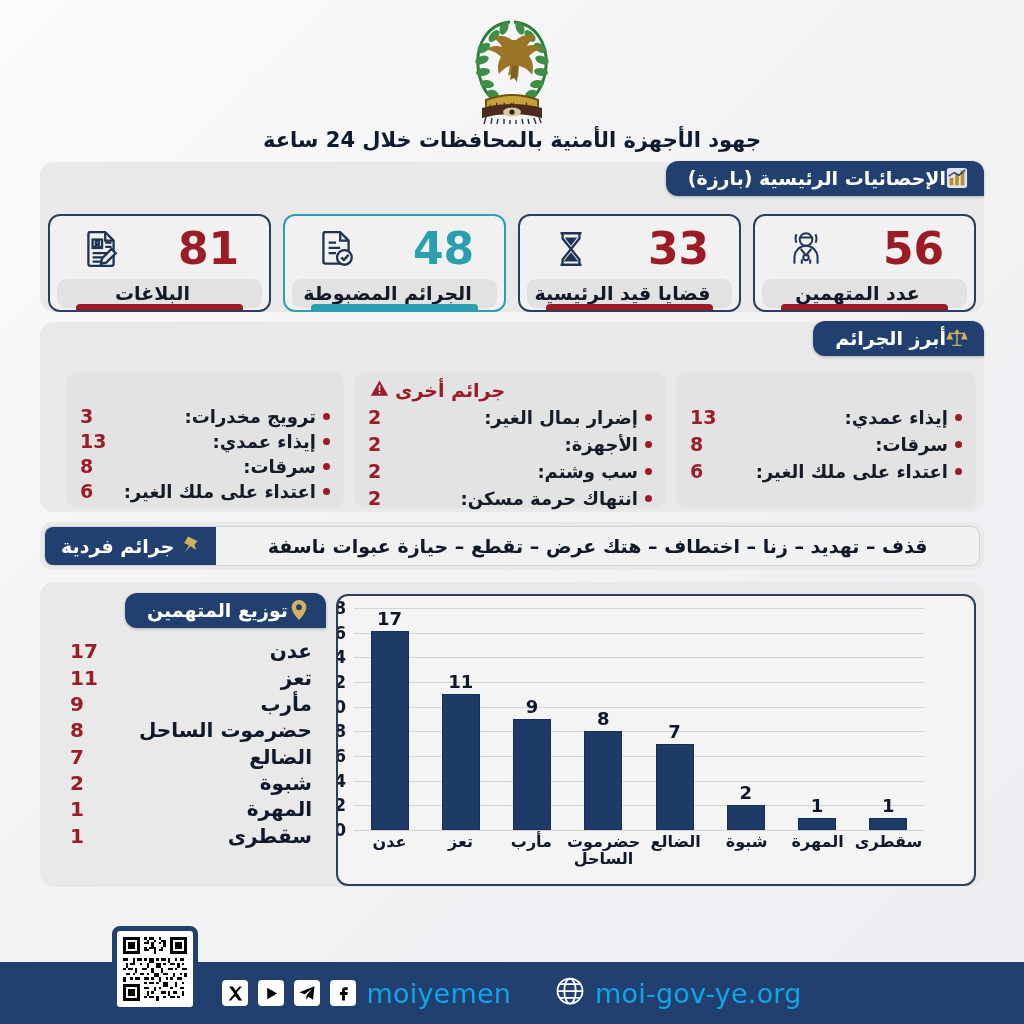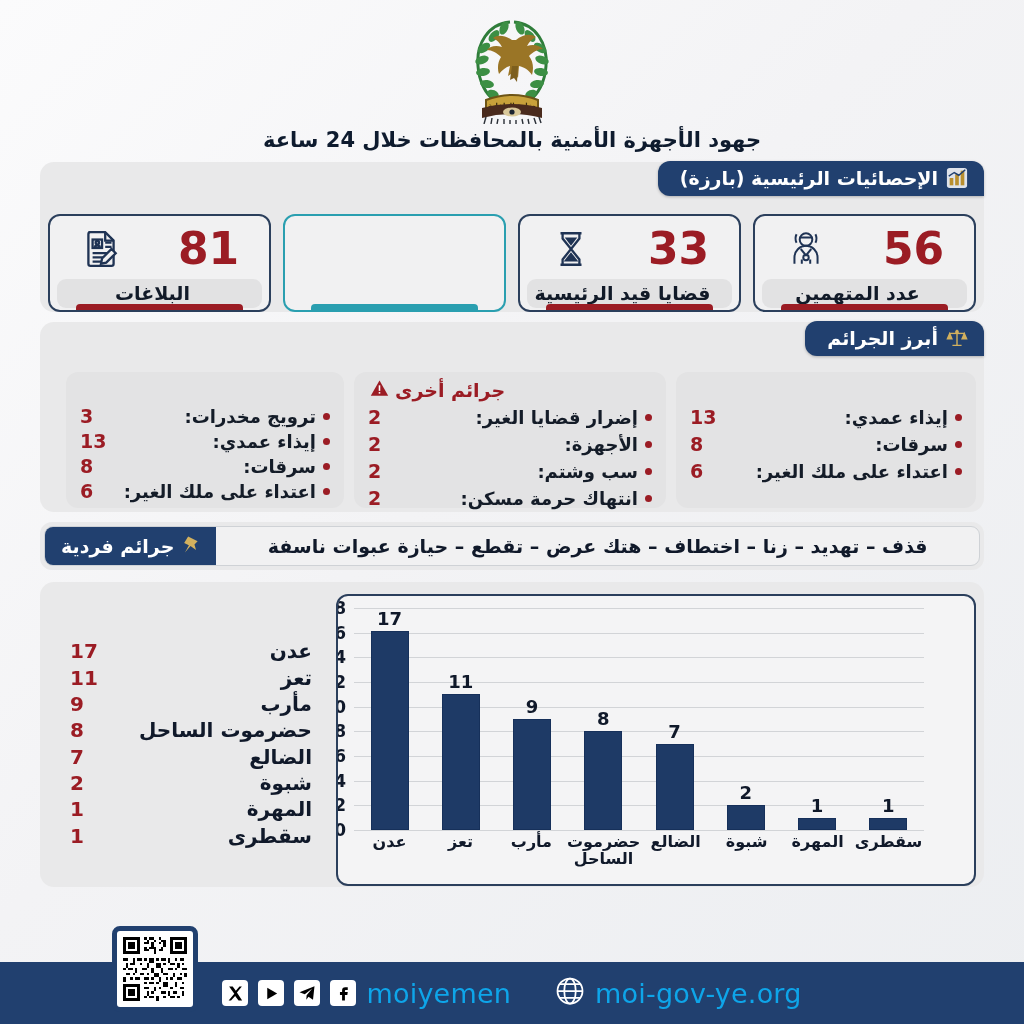--- a/index.html
+++ b/index.html
@@ -43,21 +43,20 @@
     position: absolute;
     top: -1px; right: 0;
     background: #21406f;
     color: #ffffff;
     border-radius: 12px 12px 0 12px;
     padding: 6px 16px 7px 22px;
     font-size: 19px;
     font-weight: 800;
     display: flex;
     align-items: center;
-    gap: 8px;
     box-shadow: 0 1px 3px rgba(0,0,0,.25);
     white-space: nowrap;
   }
   .sec-head .hico { display: inline-flex; width: 22px; height: 22px; }
 
   
   #kpi-section { height: 150px; }
   #kpi-row {
     display: flex; gap: 12px;
     margin-top: 44px;
@@ -374,20 +373,33 @@
             <path d="M13 32 h14 l-7 -9 z" fill="#1f3354" stroke="none"></path>
           </svg>
         </span>
         <span class="kpi-num">33</span>
       </div>
       <div class="kpi-label">قضايا قيد الرئيسية</div>
       <div class="kpi-accent"></div>
     </div>
 
     <div class="kpi-card teal">
+      <div class="kpi-top">
+        <span class="kpi-ico">
+          <svg viewBox="0 0 40 40" width="42" height="42" fill="none" stroke="#1f3354" stroke-width="2.2">
+            <path d="M8 4 h16 l8 8 v20 a2 2 0 0 1 -2 2 H10 a2 2 0 0 1 -2 -2 V6 a2 2 0 0 1 2 -2 z"></path>
+            <path d="M24 4 v8 h8"></path>
+            <path d="M13 14 h7 M13 19 h11 M13 24 h7"></path>
+            <circle cx="28" cy="28" r="7" fill="#f1f1f2"></circle>
+            <path d="M25 28 l2.5 2.5 l4.5 -5" stroke-width="2.4"></path>
+          </svg>
+        </span>
+        <span class="kpi-num">48</span>
+      </div>
+      <div class="kpi-label">الجرائم المضبوطة</div>
       <div class="kpi-accent"></div>
     </div>
 
     <div class="kpi-card">
       <div class="kpi-top">
         <span class="kpi-ico">
           <svg viewBox="0 0 40 40" width="42" height="42" fill="none" stroke="#1f3354" stroke-width="2.2">
             <path d="M8 4 h16 l8 8 v22 a2 2 0 0 1 -2 2 H10 a2 2 0 0 1 -2 -2 V6 a2 2 0 0 1 2 -2 z"></path>
             <path d="M24 4 v8 h8"></path>
             <rect x="12" y="11" width="9" height="8"></rect>
@@ -455,21 +467,21 @@
             <path d="M12 2 L23 21 H1 Z" fill="#9b1c24"></path>
             <rect x="11" y="8" width="2" height="7" fill="#ffffff"></rect>
             <rect x="11" y="16.5" width="2" height="2" fill="#ffffff"></rect>
           </svg>
         </span>
         <span>جرائم أخرى</span>
       </div>
       <div class="crime-item">
         <span class="ci-left">
           <span class="dot"></span>
-          <span>إضرار قضايا الغير:</span>
+          <span>إضرار بمال الغير:</span>
         </span>
         <span class="ci-val">2</span>
       </div>
       <div class="crime-item">
         <span class="ci-left">
           <span class="dot"></span>
           <span>الأجهزة:</span>
         </span>
         <span class="ci-val">2</span>
       </div>
@@ -604,20 +616,29 @@
           <div class="xlab">مأرب</div>
           <div class="xlab">حضرموت الساحل</div>
           <div class="xlab">الضالع</div>
           <div class="xlab">شبوة</div>
           <div class="xlab">المهرة</div>
           <div class="xlab">سقطرى</div>
         </div>
     </div>
 
     <div id="dist-list-box">
+      <div class="sec-head">
+        <span class="hico">
+          <svg viewBox="0 0 24 24" width="22" height="22">
+            <path d="M12 1 C7.6 1 4 4.6 4 9 c0 6 8 14 8 14 s8 -8 8 -14 c0 -4.4 -3.6 -8 -8 -8 z" fill="#d3b15e"></path>
+            <circle cx="12" cy="9" r="3.2" fill="#21406f"></circle>
+          </svg>
+        </span>
+        <span>توزيع المتهمين</span>
+      </div>
       <div id="dist-list">
           <div class="dist-item">
             <span>عدن</span>
             <span class="dv">17</span>
           </div>
           <div class="dist-item">
             <span>تعز</span>
             <span class="dv">11</span>
           </div>
           <div class="dist-item">

